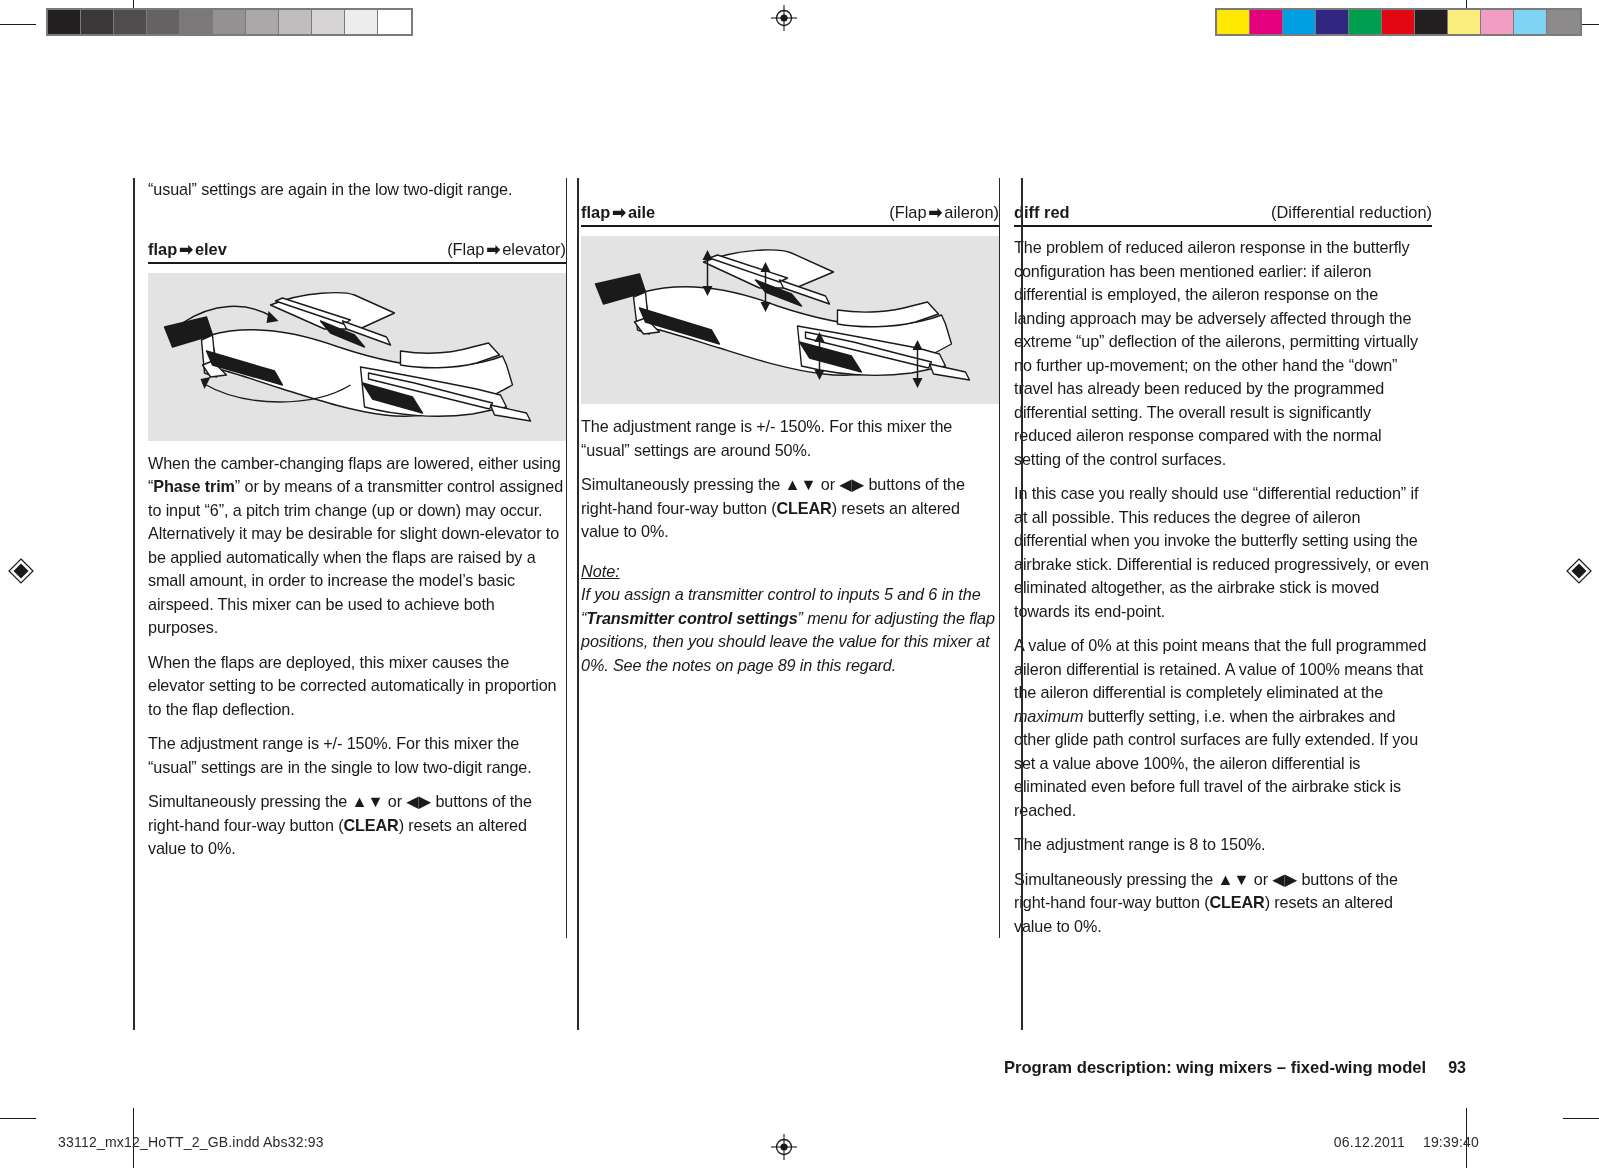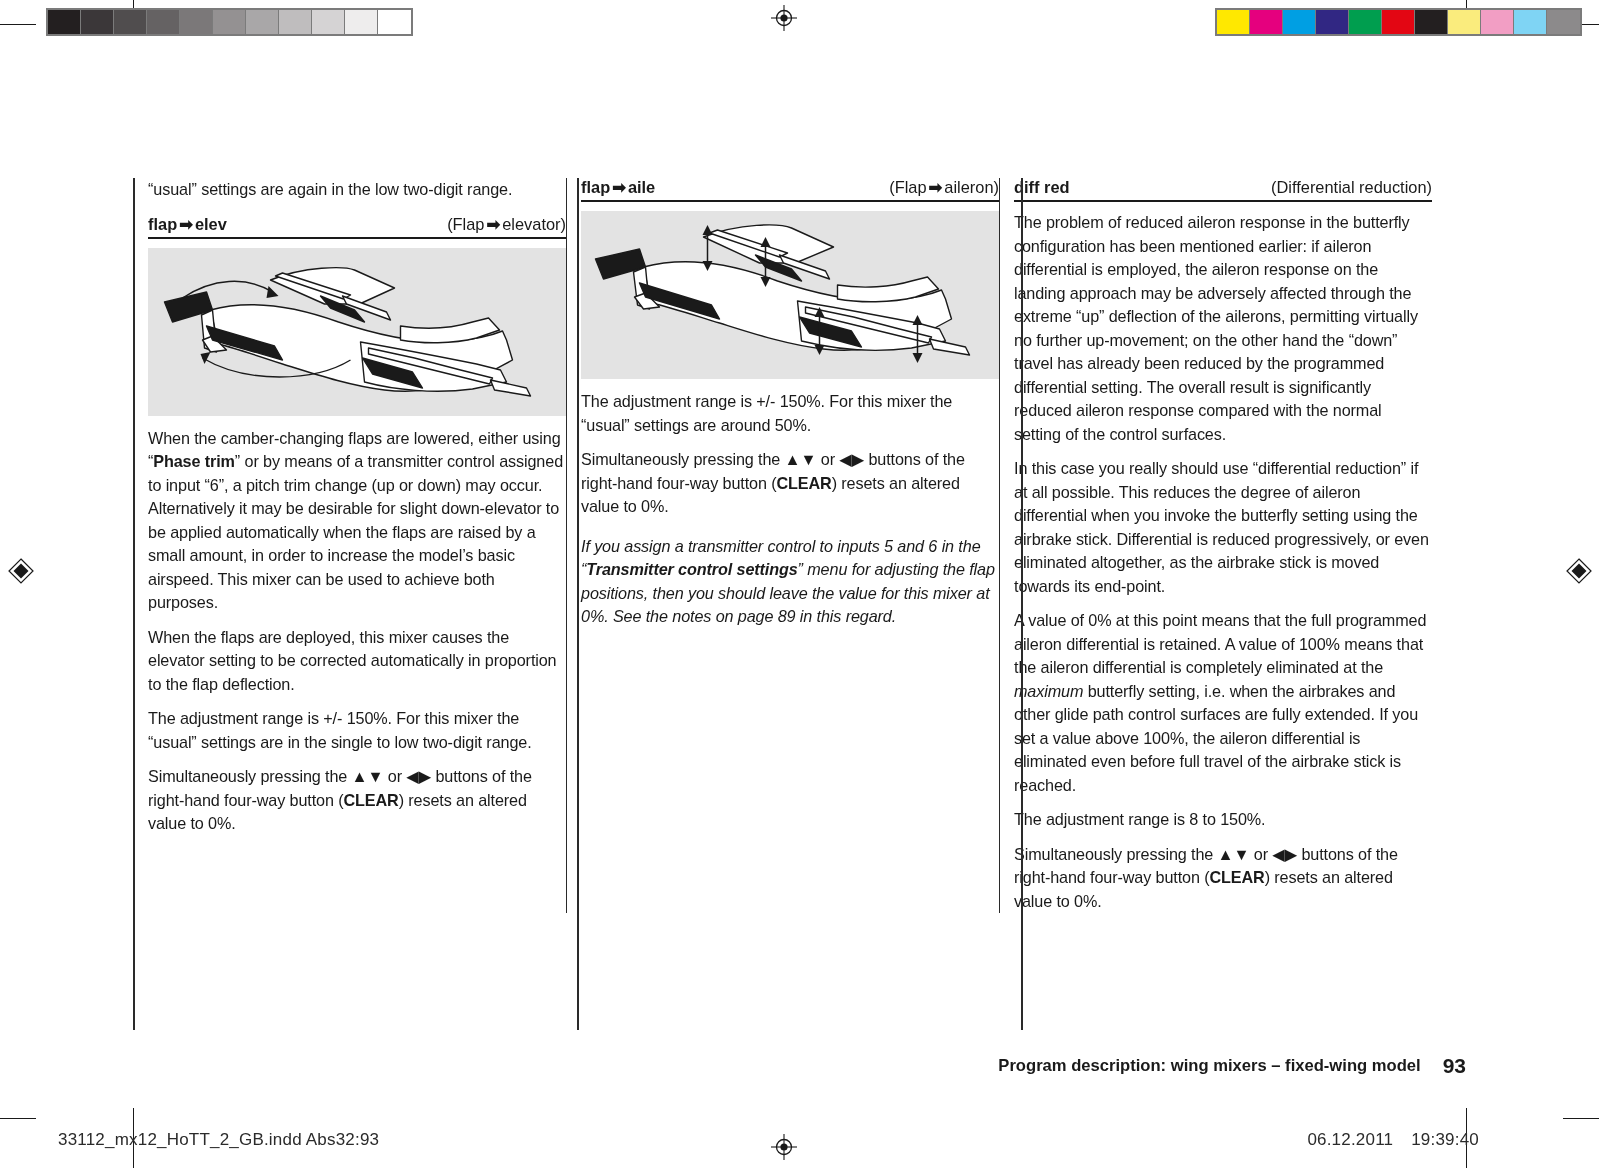--- a/index.html
+++ b/index.html
@@ -90,20 +90,21 @@
     border-bottom: 2.2px solid #1a1a1a;
     padding-bottom: 3px;
     margin-bottom: 9px;
     display: flex;
     justify-content: space-between;
     align-items: baseline;
     font-size: 16.4px;
   }
   .mix-head .lhs {
     font-weight: bold;
+    margin-top: 25px;
   }
   .mix-head .rhs {
     font-weight: normal;
     text-align: right;
   }
   .arrow-glyph {
     font-weight: bold;
     padding: 0 2px;
   }
 
@@ -150,32 +151,32 @@
   .footer {
     position: absolute;
     right: 133px;
     bottom: 90px;
     display: flex;
     align-items: center;
     gap: 22px;
     font-weight: bold;
   }
   .footer-title { font-size: 16.6px; }
-  .footer-page { font-size: 21px; }
+  .footer-page { font-size: 16px; }
 
   .colrule-bottom {
     position: absolute;
     background: #2a2a2a;
     width: 1.5px;
   }
 
   .imprint {
     position: absolute;
     bottom: 18px;
-    font-size: 17px;
+    font-size: 14px;
     color: #2b2b2b;
     letter-spacing: 0.2px;
   }
   #imprint-left { left: 58px; }
   #imprint-right { right: 120px; display: flex; gap: 18px; }
 </style>
 </head>
 <body>
 
 <div class="crop-line-v" style="left:133px; top:0; height:36px;"></div>
@@ -355,20 +356,21 @@
           </g>
         </svg>
       </div>
 
 
       <p class="body">The adjustment range is +/- 150%. For this mixer the “usual” settings are around 50%.</p>
 
       <p class="body">Simultaneously pressing the <span>▲▼</span> or <span>◀▶</span> buttons of the right-hand four-way button (<span class="kbd">CLEAR</span>) resets an altered value to 0%.</p>
 
       <div class="note-block">
+        <span class="note-label">Note:</span>
         <p class="note-body"><span>If you assign a transmitter control to inputs 5 and 6 in the “</span><b>Transmitter control settings</b><span>” menu for adjusting the flap positions, then you should leave the value for this mixer at 0%. See the notes on page 89 in this regard.</span></p>
       </div>
 
     </div>
 
     <div class="col col-3">
 
       <div class="mix-head">
         <span class="lhs">diff red</span>
         <span class="rhs">(Differential reduction)</span>

